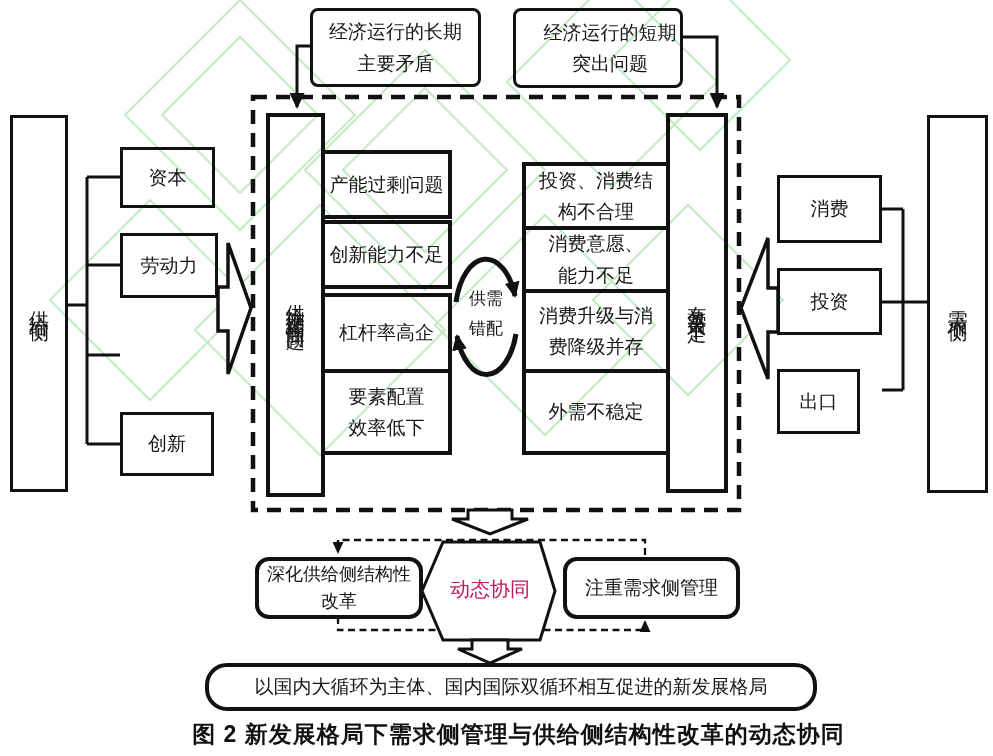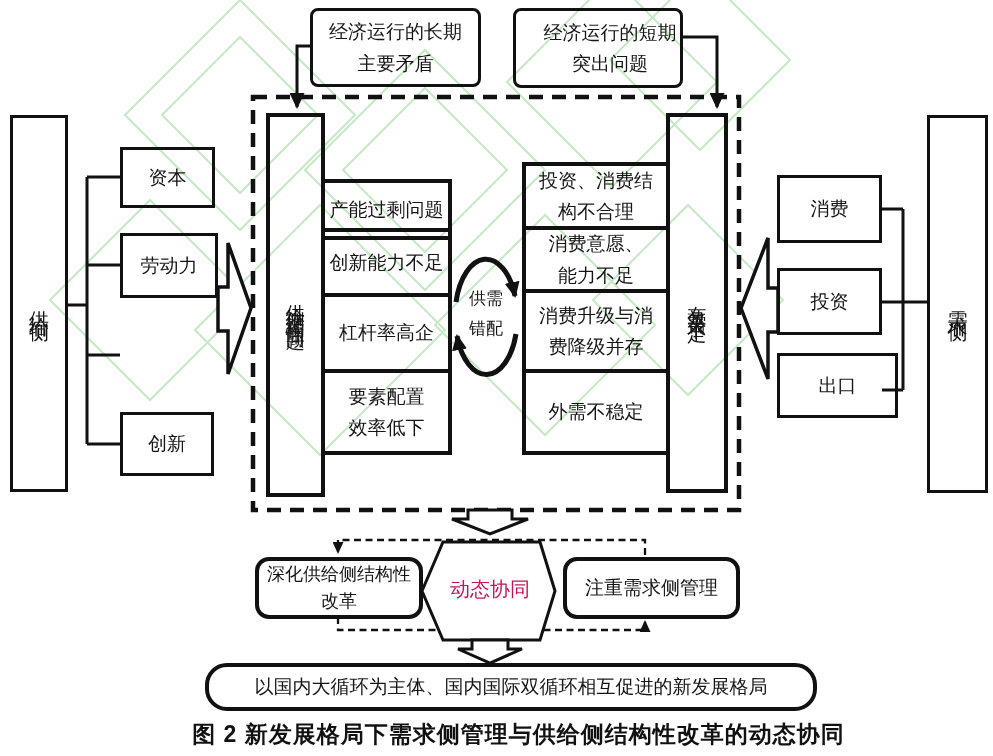--- a/index.html
+++ b/index.html
@@ -106,43 +106,43 @@
   <div class="box vbox wide" style="left:10px;top:115px;width:58px;height:377px;font-size:20px;">
     <span>供给侧</span>
   </div>
   <div class="box" style="left:120px;top:147px;width:95px;height:61px;">资本</div>
   <div class="box" style="left:120px;top:233px;width:98px;height:65px;">劳动力</div>
   <div class="box" style="left:120px;top:412px;width:94px;height:64px;">创新</div>
 
   <div class="box b4 vbox" style="left:266px;top:113px;width:59px;height:384px;">
     <span>供给侧结构性问题</span>
   </div>
-  <div class="box b4" style="left:321px;top:179px;width:131px;height:61px;">产能过剩问题</div>
-  <div class="box b4" style="left:321px;top:228px;width:131px;height:69px;">创新能力不足</div>
+  <div class="box b4" style="left:321px;top:150px;width:131px;height:69px;">产能过剩问题</div>
+  <div class="box b4" style="left:321px;top:220px;width:131px;height:69px;">创新能力不足</div>
   <div class="box b4" style="left:321px;top:293px;width:131px;height:80px;">杠杆率高企</div>
   <div class="box b4" style="left:321px;top:369px;width:131px;height:86px;">要素配置
 效率低下</div>
 
   <div id="mismatch">供需
 错配</div>
 
   <div class="box b4" style="left:522px;top:162px;width:148px;height:68px;">投资、消费结
 构不合理</div>
   <div class="box b4" style="left:522px;top:226px;width:148px;height:67px;text-align:center;">消费意愿、
 能力不足</div>
   <div class="box b4" style="left:522px;top:289px;width:148px;height:84px;">消费升级与消
 费降级并存</div>
   <div class="box b4" style="left:522px;top:369px;width:148px;height:86px;">外需不稳定</div>
   <div class="box b4 vbox" style="left:666px;top:113px;width:62px;height:380px;">
     <span>有效需求不足</span>
   </div>
 
   <div class="box" style="left:777px;top:175px;width:105px;height:68px;">消费</div>
   <div class="box" style="left:777px;top:268px;width:105px;height:67px;">投资</div>
-  <div class="box" style="left:777px;top:353px;width:121px;height:65px;">出口</div>
+  <div class="box" style="left:777px;top:369px;width:83px;height:65px;">出口</div>
   <div class="box vbox wide" style="left:927px;top:115px;width:61px;height:378px;font-size:20px;">
     <span>需求侧</span>
   </div>
 
   <div class="box b4 round14" style="left:255px;top:557px;width:168px;height:62px;font-size:18px;line-height:1.5;">深化供给侧结构性
 改革</div>
   <div id="hex-label">动态协同</div>
   <div class="box b4 round14" style="left:563px;top:557px;width:177px;height:62px;">注重需求侧管理</div>
 
   <div class="box b4 round20" style="left:205px;top:663px;width:612px;height:48px;font-size:19px;">以国内大循环为主体、国内国际双循环相互促进的新发展格局</div>

